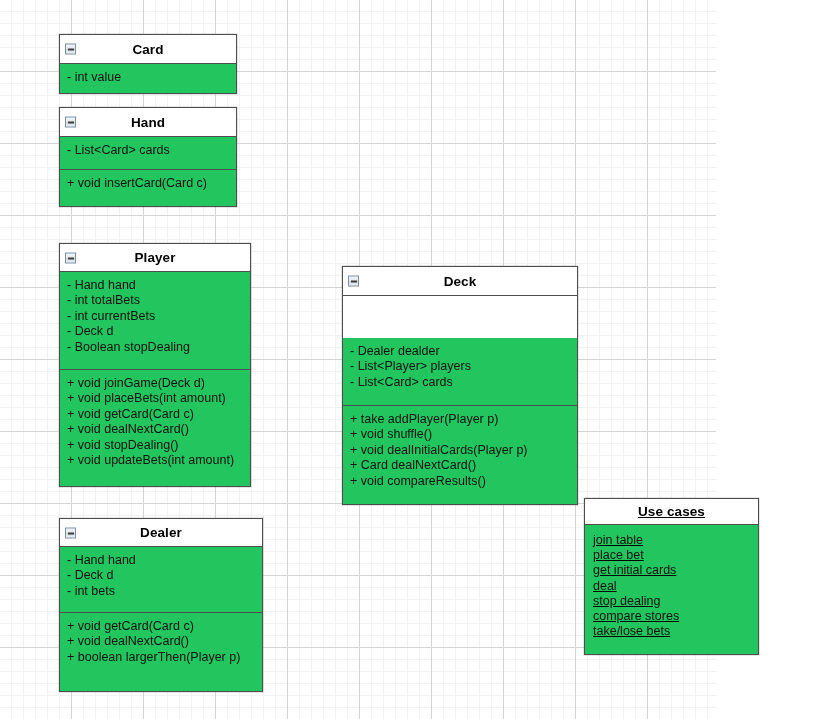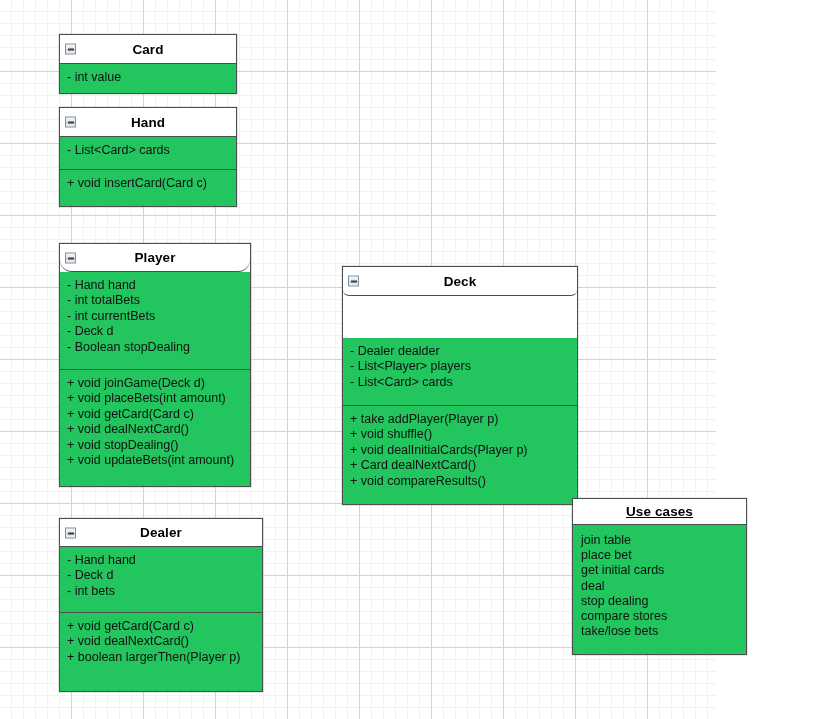--- a/index.html
+++ b/index.html
@@ -121,42 +121,42 @@
         <span class="hdr-text">Hand</span>
       </div>
       <div class="uml-section" style="height: 32px;">
         <div class="row">- List&lt;Card&gt; cards</div>
       </div>
       <div class="uml-section divided" style="height: 37px;">
         <div class="row">+ void insertCard(Card c)</div>
       </div>
     </div>
     <div class="uml-box" style="left: 59px; top: 243px; width: 192px;">
-      <div class="uml-header" style="height: 28px; border-radius: 12px;">
+      <div class="uml-header" style="height: 28px;">
         <span class="collapse-icon"></span>
         <span class="hdr-text">Player</span>
       </div>
       <div class="uml-section" style="height: 97px;">
         <div class="row">- Hand hand</div>
         <div class="row">- int totalBets</div>
         <div class="row">- int currentBets</div>
         <div class="row">- Deck d</div>
         <div class="row">- Boolean stopDealing</div>
       </div>
       <div class="uml-section divided" style="height: 117px;">
         <div class="row">+ void joinGame(Deck d)</div>
         <div class="row">+ void placeBets(int amount)</div>
         <div class="row">+ void getCard(Card c)</div>
         <div class="row">+ void dealNextCard()</div>
         <div class="row">+ void stopDealing()</div>
         <div class="row">+ void updateBets(int amount)</div>
       </div>
     </div>
     <div class="uml-box" style="left: 342px; top: 266px; width: 236px;">
-      <div class="uml-header" style="height: 29px; border-radius: 6px;">
+      <div class="uml-header" style="height: 29px;">
         <span class="collapse-icon"></span>
         <span class="hdr-text">Deck</span>
       </div>
       <div class="uml-section" style="height: 67px; margin-top: 42px;">
         <div class="row">- Dealer dealder</div>
         <div class="row">- List&lt;Player&gt; players</div>
         <div class="row">- List&lt;Card&gt; cards</div>
       </div>
       <div class="uml-section divided" style="height: 99px;">
         <div class="row">+ take addPlayer(Player p)</div>
@@ -175,21 +175,21 @@
         <div class="row">- Hand hand</div>
         <div class="row">- Deck d</div>
         <div class="row">- int bets</div>
       </div>
       <div class="uml-section divided" style="height: 79px;">
         <div class="row">+ void getCard(Card c)</div>
         <div class="row">+ void dealNextCard()</div>
         <div class="row">+ boolean largerThen(Player p)</div>
       </div>
     </div>
-    <div class="uml-box" style="left: 572px; top: 498px; width: 175px;">
+    <div class="uml-box" style="left: 584px; top: 498px; width: 175px; text-decoration: underline;">
       <div class="uml-header underlined" style="height: 26px;">
         <span class="hdr-text">Use cases</span>
       </div>
       <div class="uml-section usecase-section" style="height: 129px;">
         <div class="row">join table</div>
         <div class="row">place bet</div>
         <div class="row">get initial cards</div>
         <div class="row">deal</div>
         <div class="row">stop dealing</div>
         <div class="row">compare stores</div>

